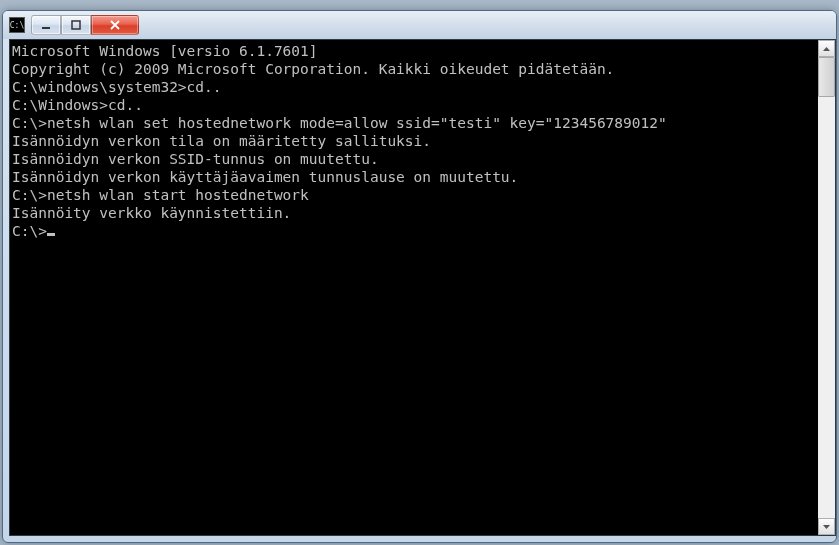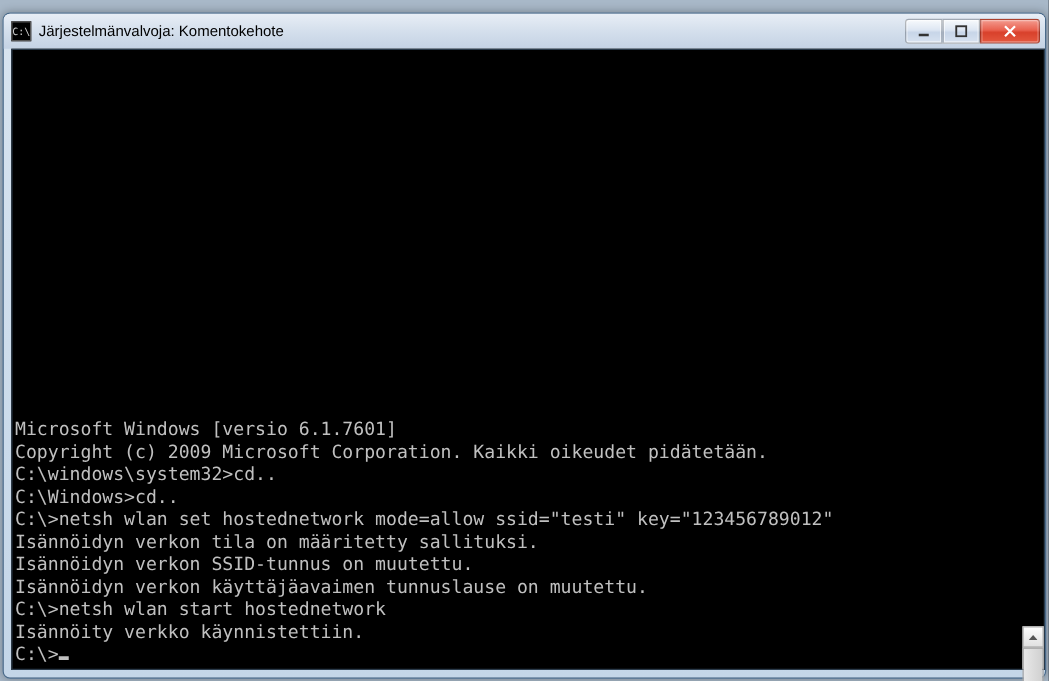--- a/index.html
+++ b/index.html
@@ -76,21 +76,20 @@
     box-shadow: inset 0 0 0 1px rgba(255,255,255,0.35);
   }
   .win-btn svg { display: block; }
   .client-area {
     flex: 1;
     margin: 0 0 6px 6px;
     background: #000;
     border: 1px solid #2a3a4a;
     position: relative;
     display: flex;
-    align-items: flex-end;
   }
   .terminal {
     flex: 1;
     padding: 2px 2px;
     font-family: "Lucida Console", Consolas, monospace;
     font-size: 14.5px;
     line-height: 18px;
     color: #c0c0c0;
     white-space: pre;
     overflow: hidden;
@@ -133,21 +132,20 @@
     vertical-align: baseline;
     margin-left: 0;
   }
 </style>
 </head>
 <body>
 
 <div class="window">
   <div class="titlebar">
     <div class="icon-box">C:\</div>
-    <div class="title-text">Järjestelmänvalvoja: Komentokehote</div>
     <div class="win-buttons">
       <div class="win-btn min">
         <svg width="10" height="10" viewBox="0 0 10 10">
             <rect x="1" y="7" width="8" height="2" fill="#333"></rect>
           </svg>
       </div>
       <div class="win-btn max">
         <svg width="10" height="10" viewBox="0 0 10 10">
             <rect x="1" y="1" width="8" height="8" fill="none" stroke="#333" stroke-width="1.5"></rect>
           </svg>

